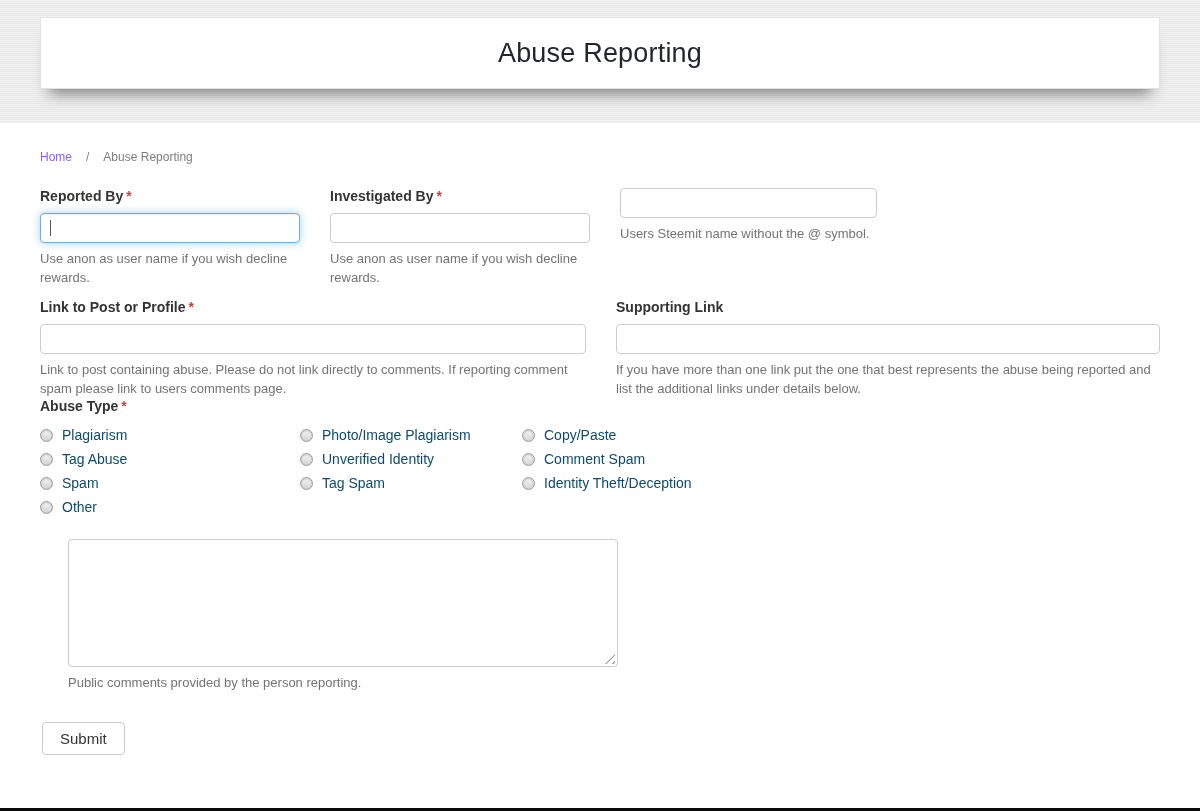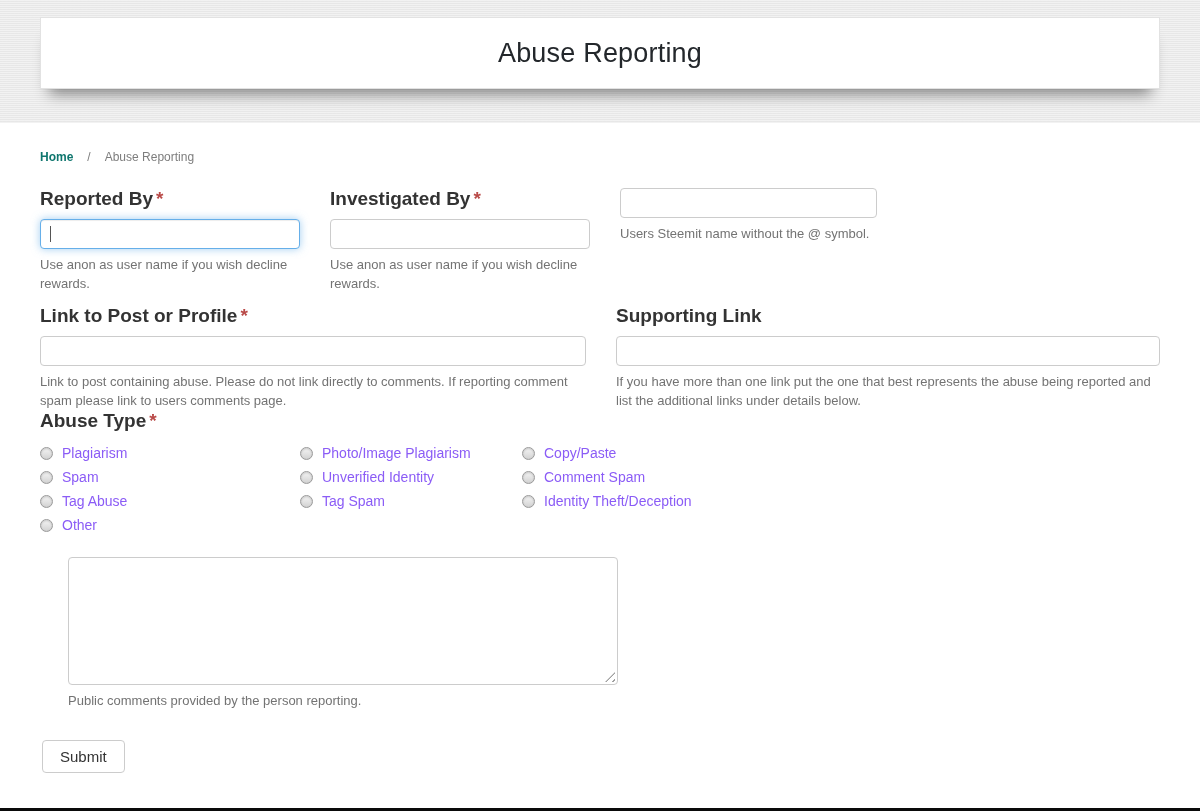--- a/index.html
+++ b/index.html
@@ -42,24 +42,24 @@
     padding: 27px 40px 0 40px;
     background: #fff;
   }
   .breadcrumb {
     font-size: 12px;
     color: #7d7d7d;
     display: flex;
     gap: 14px;
     align-items: center;
   }
-  .breadcrumb .crumb-link { color: #0f766e; text-decoration: none; cursor: pointer; font-weight: bold; }
+  .breadcrumb .crumb-link { color: #8b5cf6; text-decoration: none; cursor: pointer; }
 
   .field-label {
-    font-size: 19px;
+    font-size: 14px;
     font-weight: 700;
     color: #333333;
     margin-bottom: 9px;
   }
   .req { color: #b94a48; font-weight: 700; margin-left: 3px; }
 
   .text-input {
     display: block;
     width: 100%;
     height: 30px;
@@ -112,21 +112,21 @@
     appearance: none;
     -webkit-appearance: none;
     width: 13px; height: 13px;
     border-radius: 50%;
     border: 1px solid #9a9a9a;
     background: linear-gradient(180deg, #f5f5f5 0%, #d2d2d2 100%);
     box-shadow: inset 0 1px 2px rgba(0,0,0,.18);
     margin-right: 9px;
     flex: 0 0 auto;
   }
-  .radio-label { font-size: 14px; color: #8b5cf6; cursor: pointer; }
+  .radio-label { font-size: 14px; color: #0c4a6e; cursor: pointer; }
 
   
   .details-section { margin-top: 20px; margin-left: 28px; }
   .textarea-wrap { position: relative; width: 550px; }
   .details-textarea {
     display: block;
     width: 550px; height: 128px;
     border: 1px solid #cccccc;
     border-radius: 4px;
     background: #fff;
@@ -223,25 +223,25 @@
   <div class="abuse-section">
     <div class="field-label"><span>Abuse Type</span><span class="req">*</span></div>
     <div class="radio-columns">
       <div class="radio-col-1">
         <div class="radio-option">
           <input type="radio" name="abuse" class="radio-circle" style="">
           <span class="radio-label">Plagiarism</span>
         </div>
         <div class="radio-option">
           <input type="radio" name="abuse" class="radio-circle" style="">
+          <span class="radio-label">Tag Abuse</span>
+        </div>
+        <div class="radio-option">
+          <input type="radio" name="abuse" class="radio-circle" style="">
           <span class="radio-label">Spam</span>
-        </div>
-        <div class="radio-option">
-          <input type="radio" name="abuse" class="radio-circle" style="">
-          <span class="radio-label">Tag Abuse</span>
         </div>
         <div class="radio-option">
           <input type="radio" name="abuse" class="radio-circle" style="">
           <span class="radio-label">Other</span>
         </div>
       </div>
       <div class="radio-col-2">
         <div class="radio-option">
           <input type="radio" name="abuse" class="radio-circle" style="">
           <span class="radio-label">Photo/Image Plagiarism</span>

